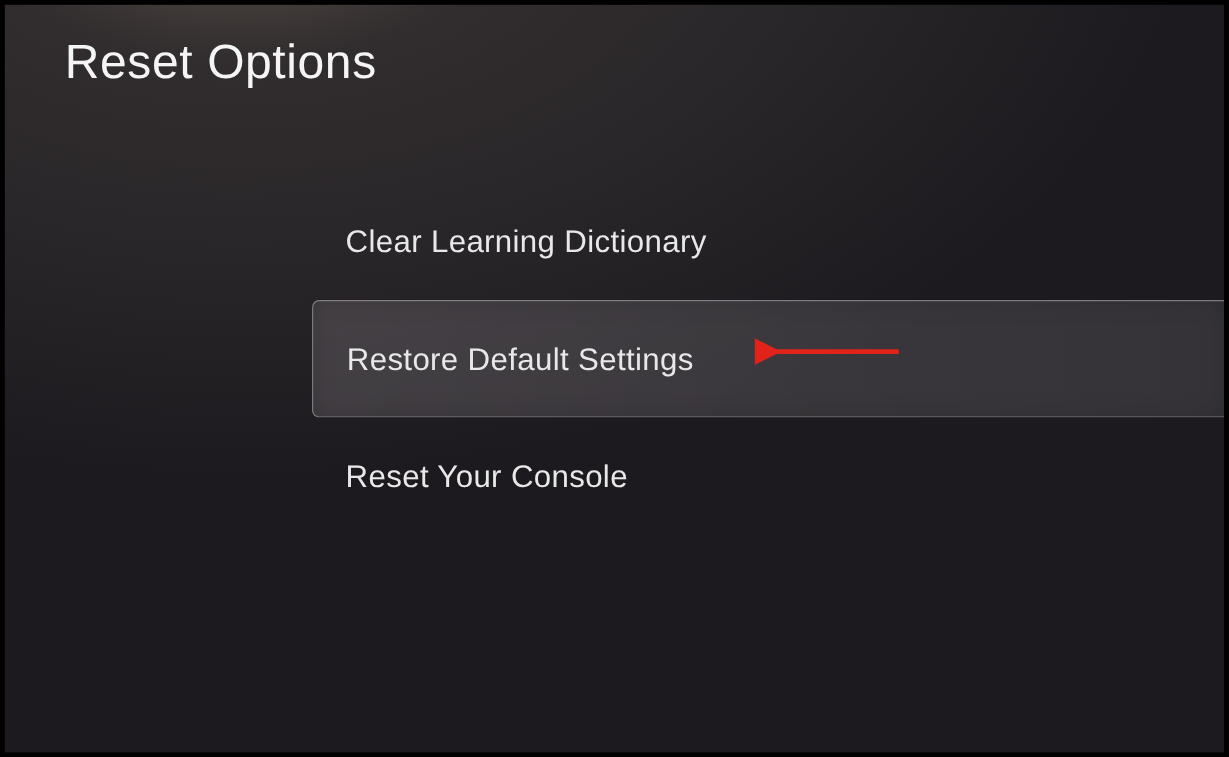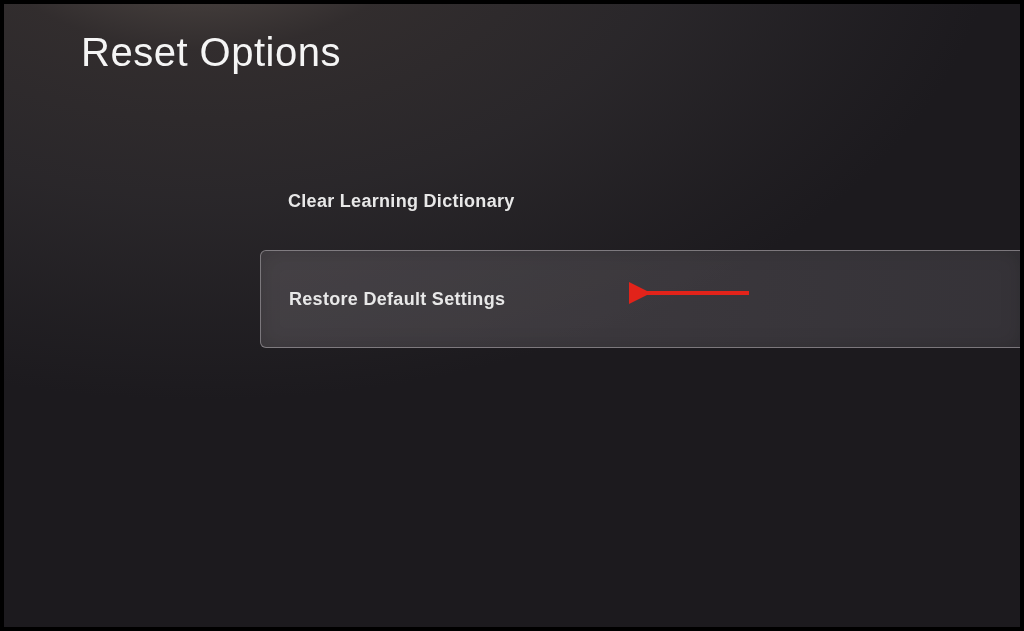--- a/index.html
+++ b/index.html
@@ -24,37 +24,36 @@
     }
     
     .page-title {
       position: absolute;
       top: 26px;
       left: 50px;
       font-size: 40px;
       font-weight: 300;
       color: #f5f5f5;
       letter-spacing: 0.5px;
-      margin-left: 27px;
     }
     
     .menu-container {
       position: absolute;
       top: 148px;
       left: 256px;
       right: 0;
     }
     
     .menu-item {
       height: 98px;
       display: flex;
       align-items: center;
       padding-left: 28px;
-      font-size: 18px;
-      font-weight: 700;
+      font-size: 26px;
+      font-weight: 400;
       color: #e8e8e8;
       letter-spacing: 0.3px;
       cursor: pointer;
       position: relative;
     }
     
     .menu-item.selected {
       background: linear-gradient(to right, 
                   rgba(95, 90, 95, 0.55) 0%, 
                   rgba(75, 72, 78, 0.55) 100%);
@@ -82,20 +81,23 @@
 
 <h1 class="page-title">Reset Options</h1>
 
 <div class="menu-container">
   <div class="menu-item">
     <span>Clear Learning Dictionary</span>
   </div>
   <div class="menu-item selected">
     <span>Restore Default Settings</span>
   </div>
+  <div class="menu-item">
+    <span>Reset Your Console</span>
+  </div>
 </div>
 
 <div class="arrow-annotation">
   <svg width="130" height="28" viewBox="0 0 130 28">
     <defs>
       <marker id="arrowhead" markerWidth="10" markerHeight="10" refX="2" refY="5" orient="auto">
         <polygon points="0 5, 10 0, 10 10" fill="#e2231a"></polygon>
       </marker>
     </defs>
     <line x1="120" y1="14" x2="14" y2="14" stroke="#e2231a" stroke-width="4" marker-end="url(#arrowhead)"></line>

